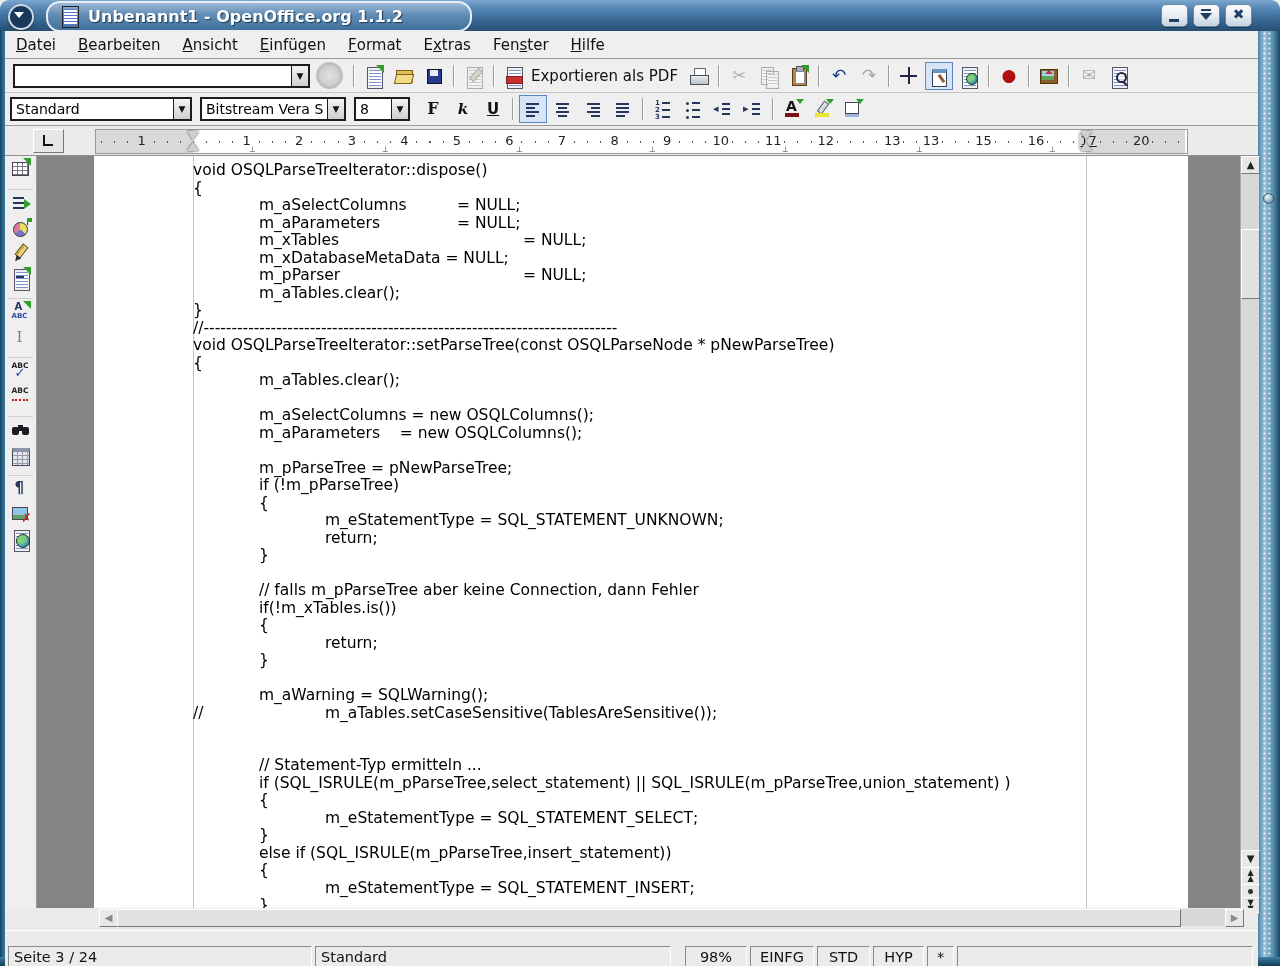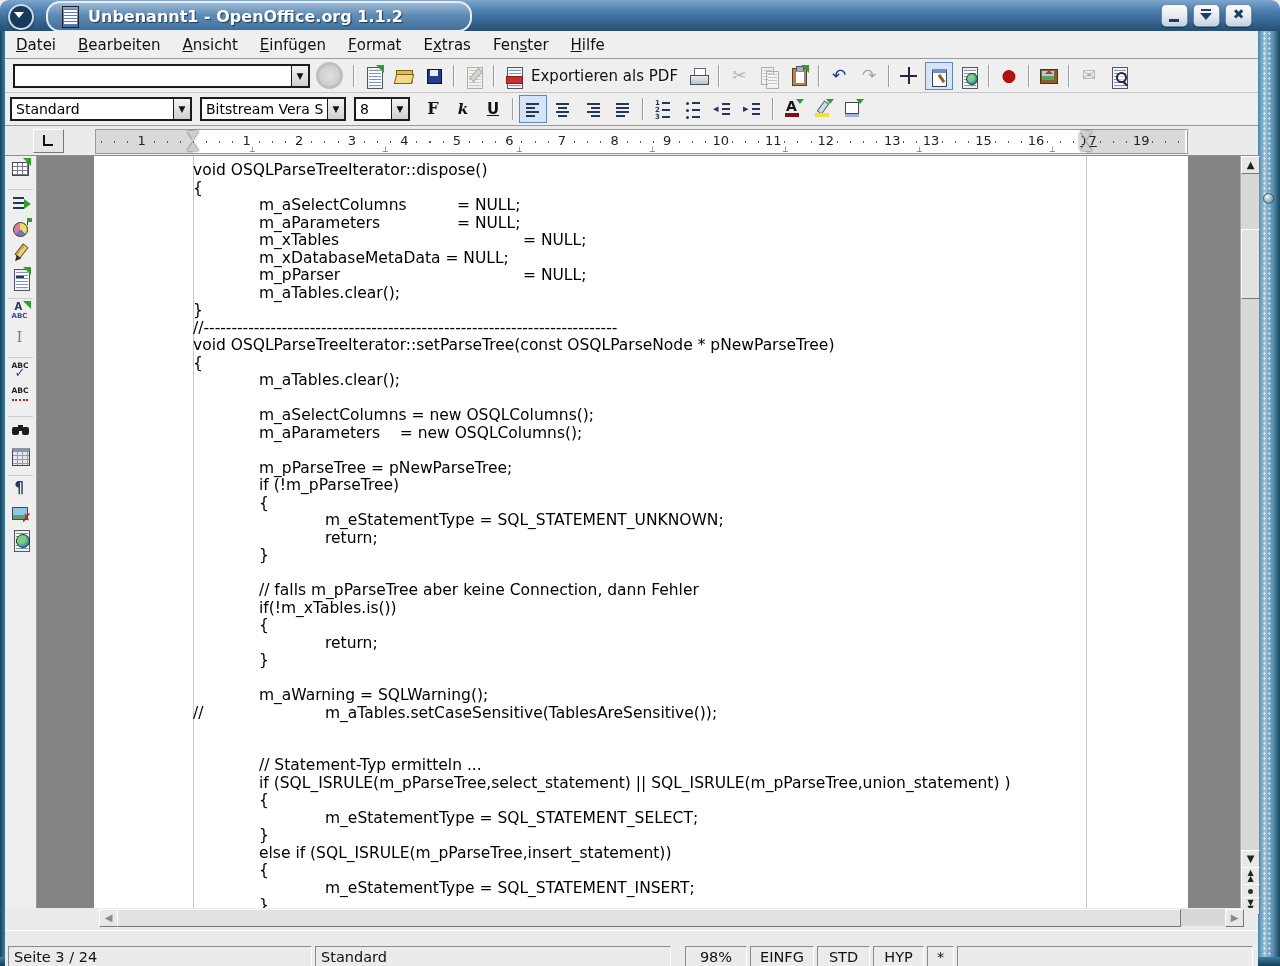--- a/index.html
+++ b/index.html
@@ -478,21 +478,21 @@
             <span class="rnum" style="left: 512.4px;">8</span>
             <span class="rnum" style="left: 564.95px;">9</span>
             <span class="rnum" style="left: 614.5px;">10</span>
             <span class="rnum" style="left: 667.05px;">11</span>
             <span class="rnum" style="left: 719.6px;">12</span>
             <span class="rnum" style="left: 786px; text-align: center;">13</span>
             <span class="rnum" style="left: 824.7px;">13</span>
             <span class="rnum" style="left: 877.25px;">15</span>
             <span class="rnum" style="left: 929.8px;">16</span>
             <span class="rnum inmargin" style="left: 982.35px; text-decoration: underline;">17</span>
-            <span class="rnum inmargin" style="left: 1034.9px;">19</span>
+            <span class="rnum inmargin" style="left: 1034.9px;">20</span>
             <span class="rtab" style="left: 153px;">⊥</span>
             <span class="rtab" style="left: 286px;">⊥</span>
             <span class="rtab" style="left: 420px;">⊥</span>
             <span class="rtab" style="left: 553px;">⊥</span>
             <span class="rtab" style="left: 686px;">⊥</span>
             <span class="rtab" style="left: 820px;">⊥</span>
             <span class="rtab" style="left: 953px;">⊥</span>
           </div>
         <div class="hgmark" style="left:97px;">
             <i class="hg-t"></i>

